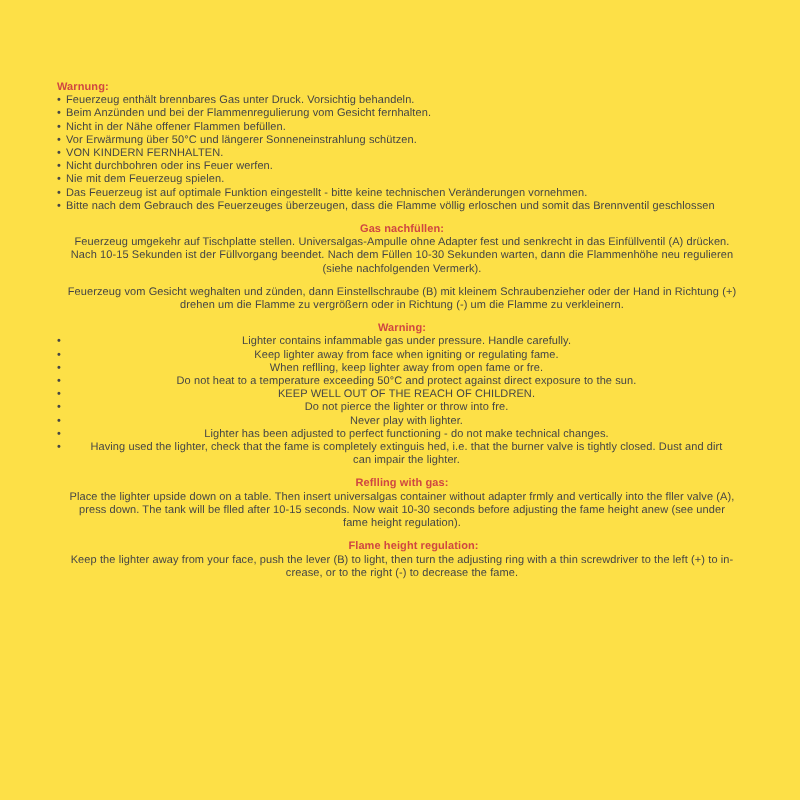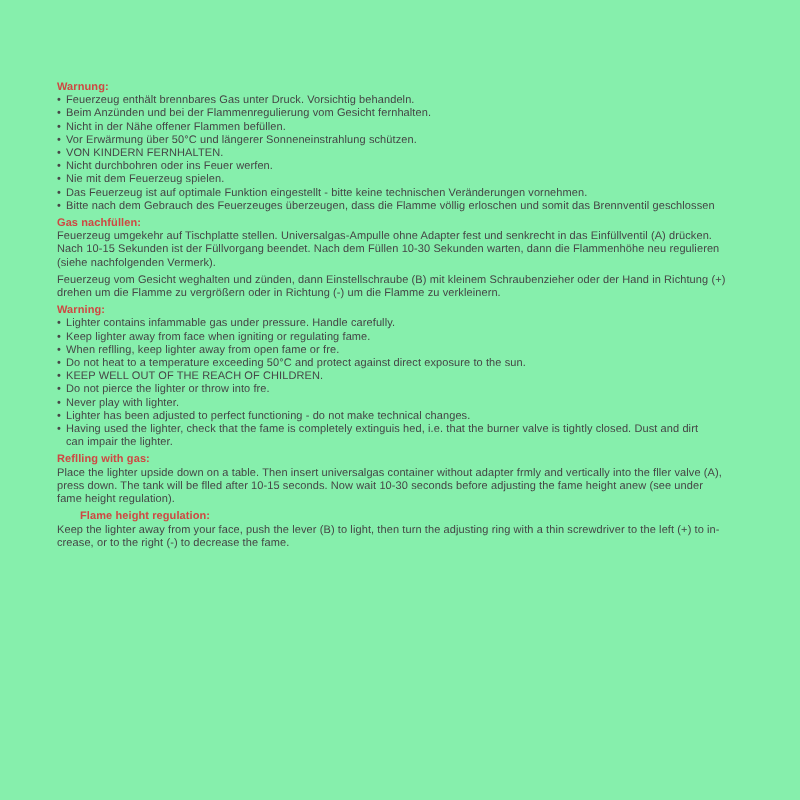--- a/index.html
+++ b/index.html
@@ -8,34 +8,34 @@
     width: 800px;
     height: 800px;
     background: #ffffff;
     font-family: "Liberation Sans", "DejaVu Sans", sans-serif;
     overflow: hidden;
   }
   .page {
     position: relative;
     width: 800px;
     height: 800px;
-    background: #86efac;
+    background: #fde047;
   }
   .doc {
     position: absolute;
     left: 57px;
     top: 81px;
     width: 690px;
     font-size: 11px;
     line-height: 13.2px;
     color: #454545;
     letter-spacing: 0.1px;
   }
   .section { margin: 0; }
-  .section + .section { margin-top: 4px; }
+  .section + .section { margin-top: 10px; text-align: center; }
   .heading {
     color: #cf4742;
     font-weight: bold;
     white-space: nowrap;
   }
   ul.bullets {
     list-style: none;
     margin: 0;
     padding: 0;
   }

